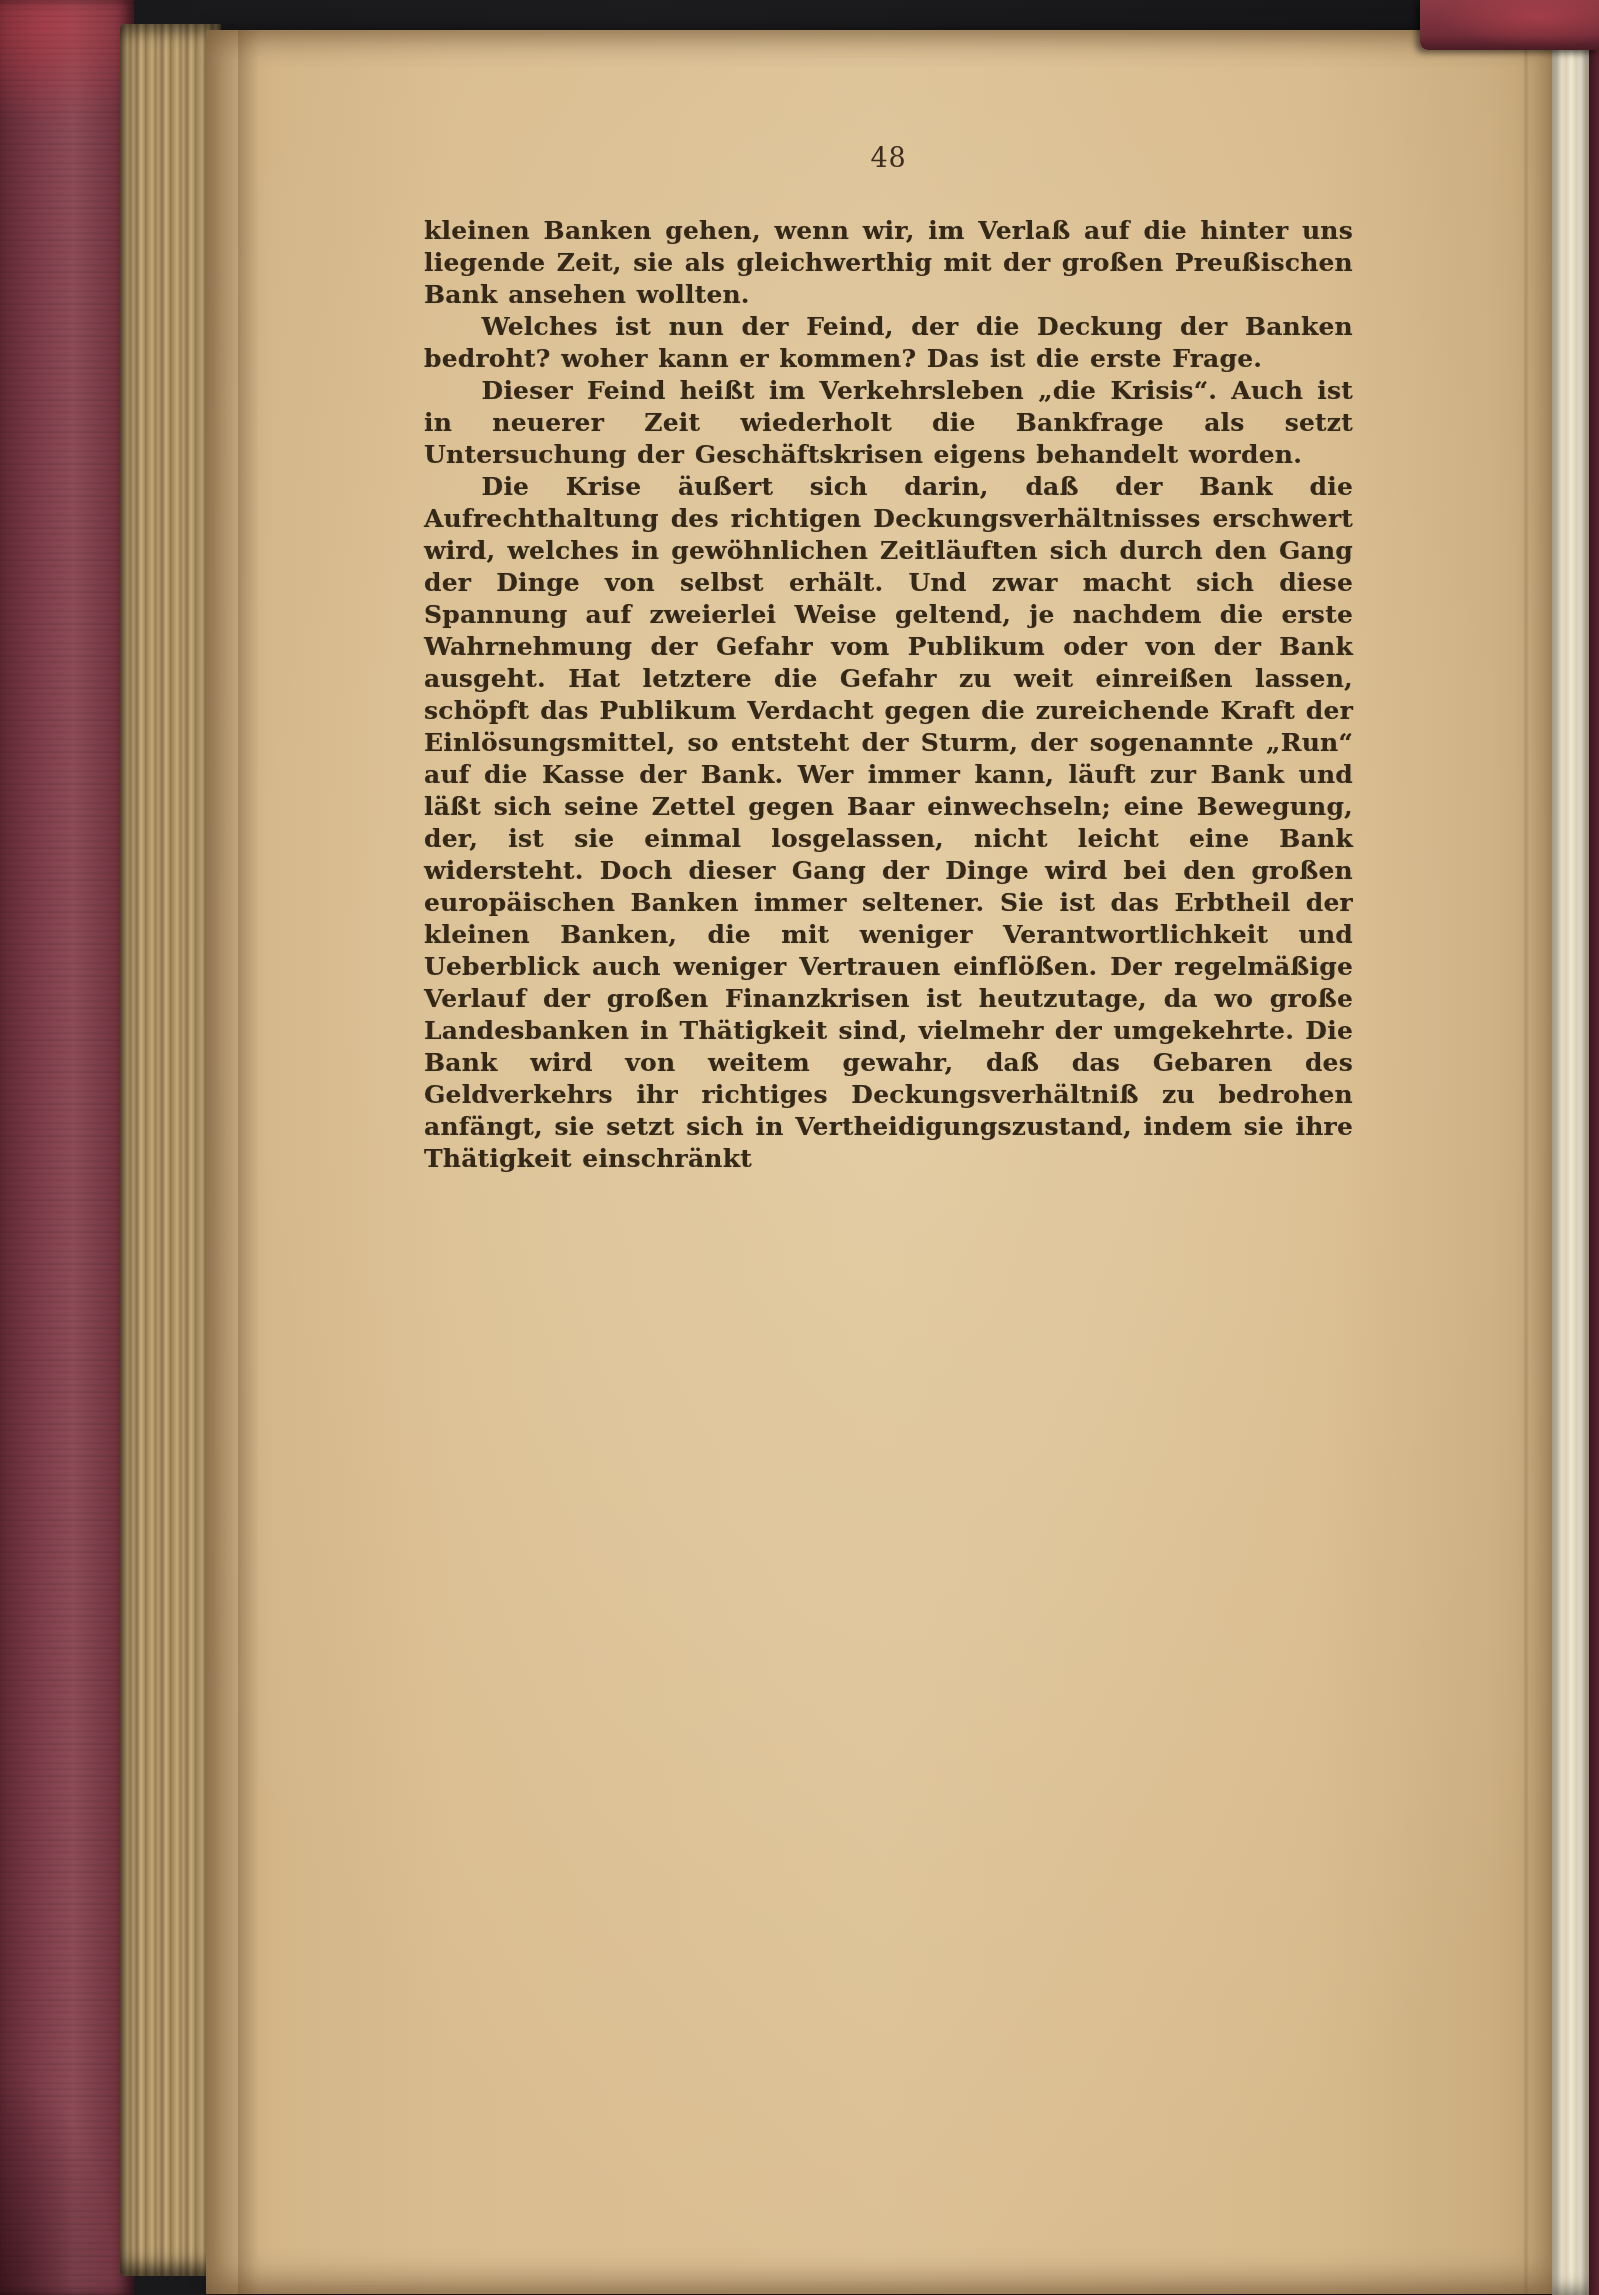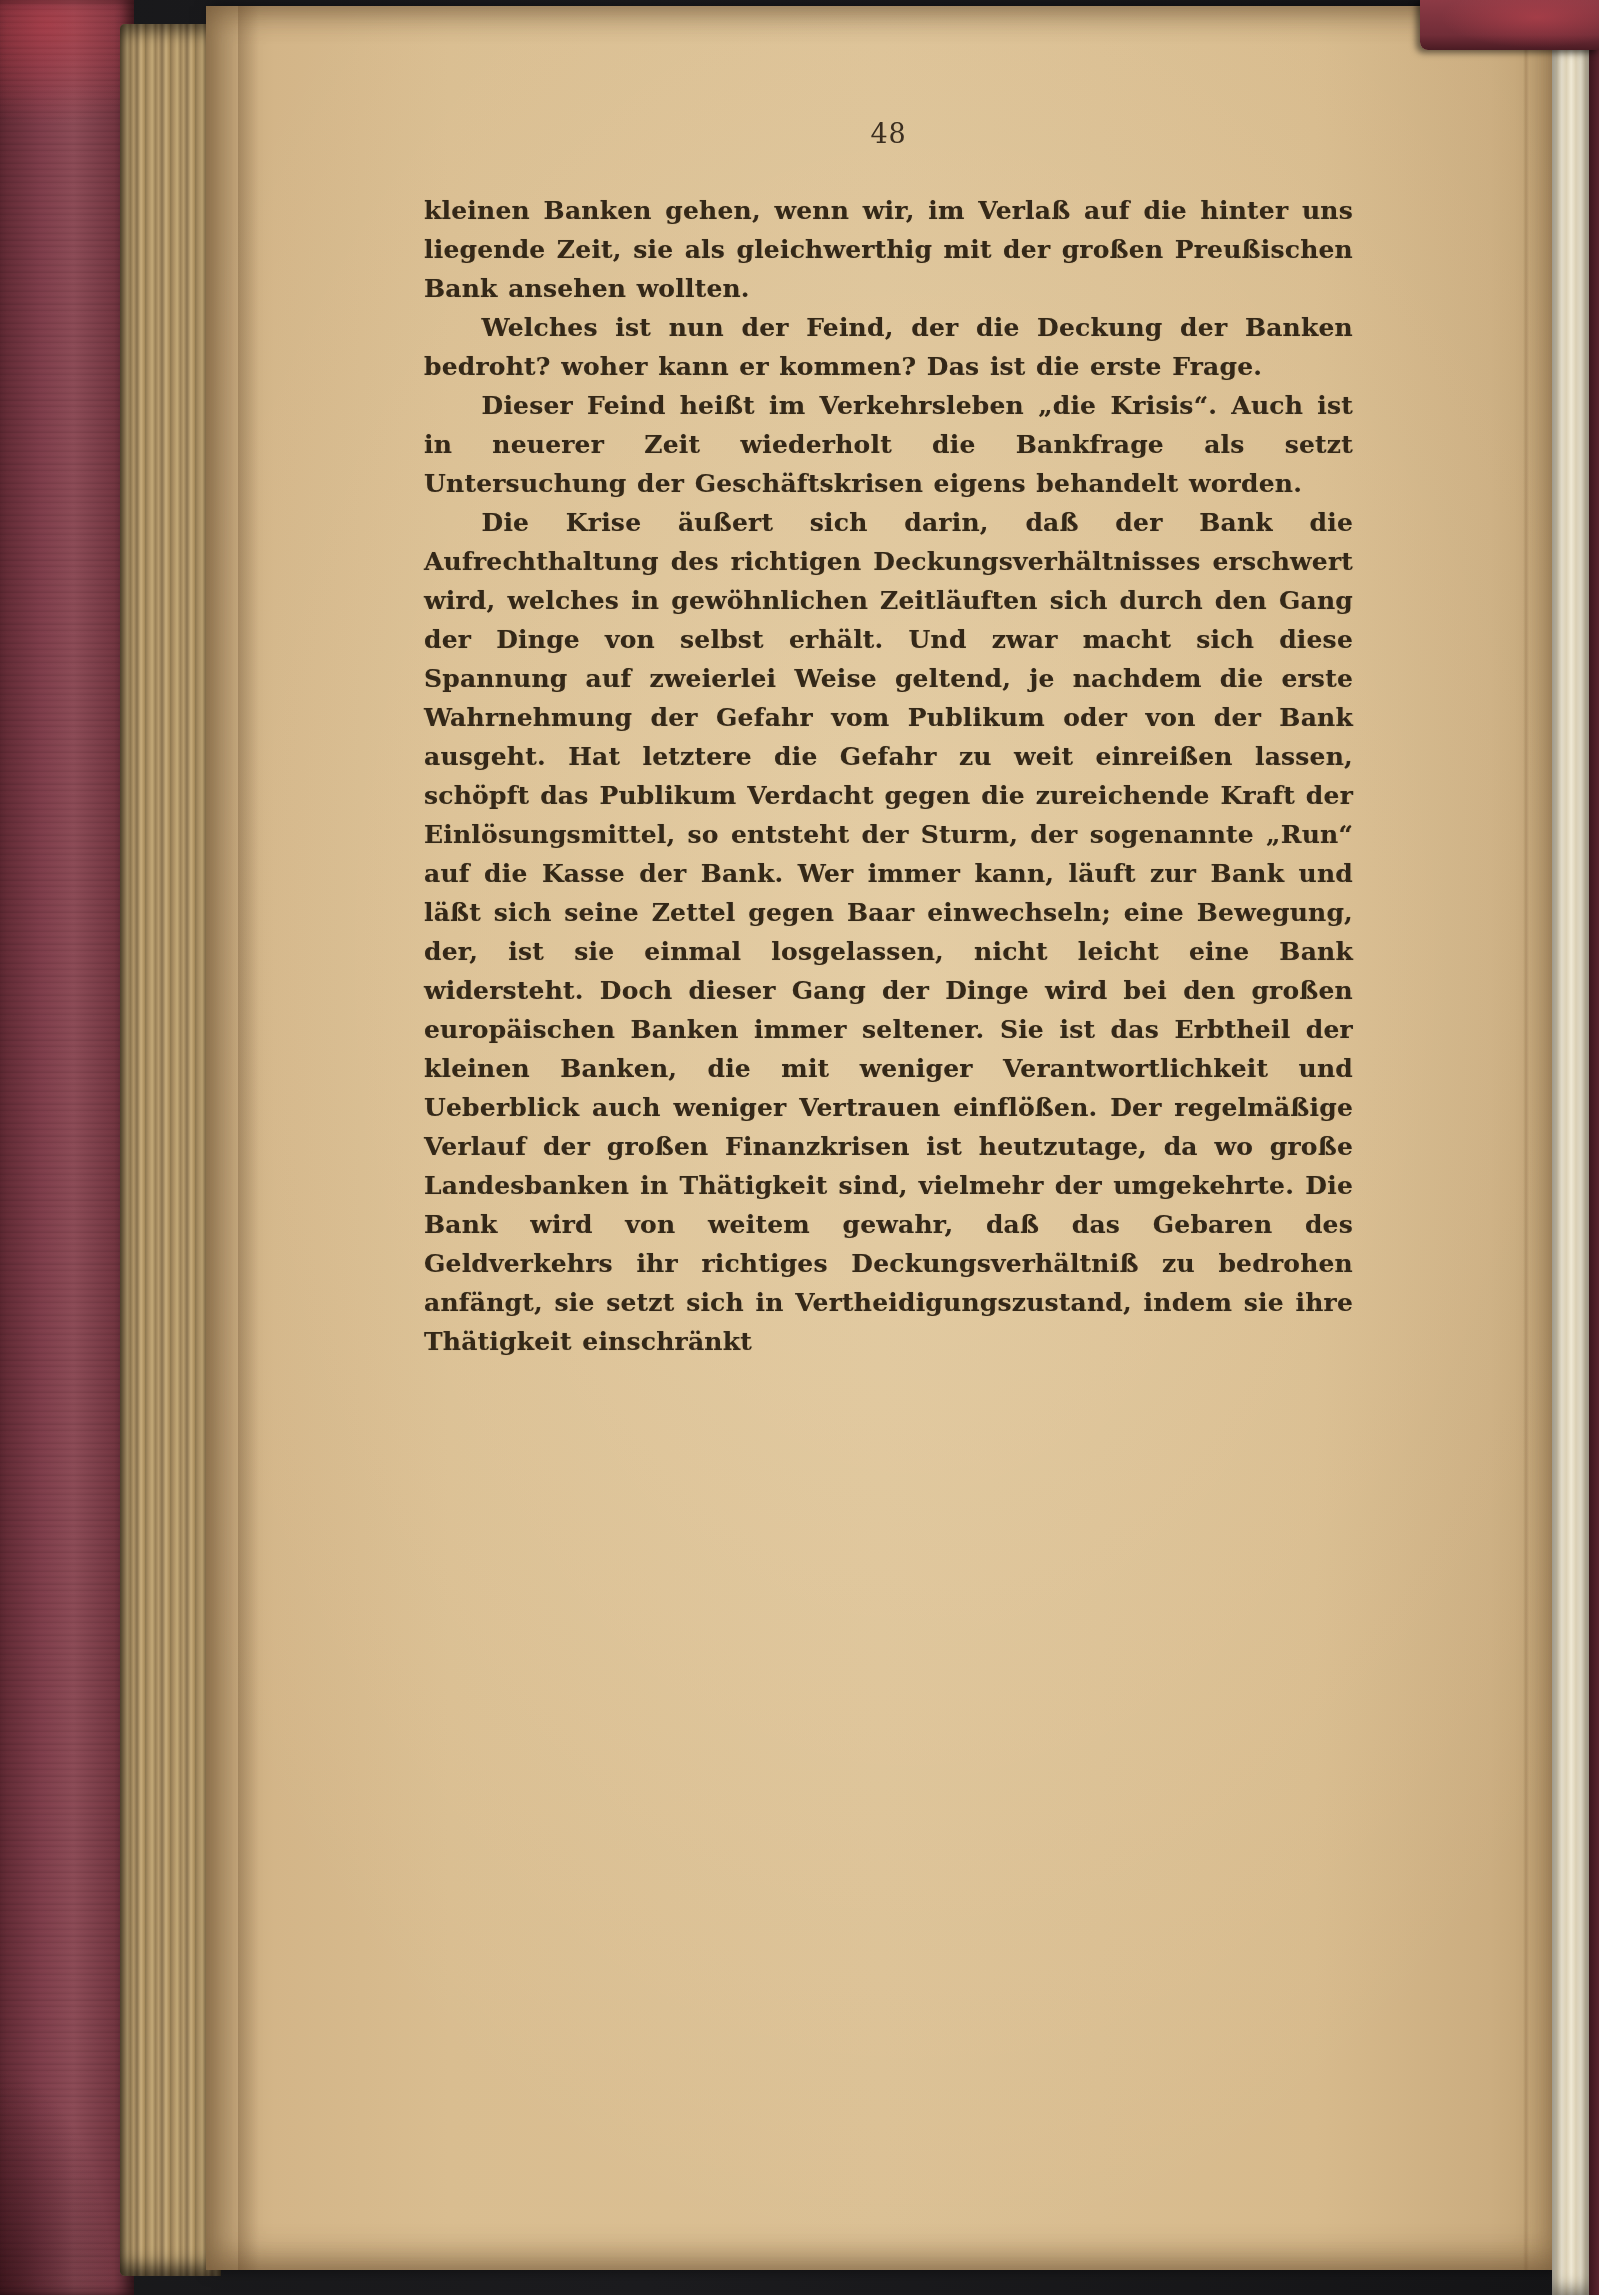--- a/index.html
+++ b/index.html
@@ -46,21 +46,21 @@
       90deg,
       #8c764f 0px, #a98e63 3.2px, #c3a977 7.2px, #9a8158 10.4px,
       #b69b6d 13.6px, #8a7350 17px, #c8ad7c 21px, #a38758 25px);
     box-shadow: inset 0 8px 14.4px rgba(0,0,0,0.5), inset 0 -11.2px 16px rgba(0,0,0,0.55);
     border-radius: 4.8px 0 0 4.8px;
   }
 
   
   .page {
     position: absolute;
-    left: 206px; top: 6px;
+    left: 206px; top: 30px;
     width: 1352px; height: 2264px;
     background:
       radial-gradient(ellipse 1120px 1760px at 52% 42%, rgba(255,244,214,0.25), rgba(0,0,0,0) 75%),
       linear-gradient(90deg, #c2a478 0%, #d3b588 5%, #d9bd90 18%, #dbc094 50%, #d7ba8c 82%, #cbad80 95%, #bfa173 100%),
       #d6b98c;
     box-shadow:
       inset 21px 0 32px rgba(92,66,38,0.35),
       inset -14.4px 0 27px rgba(92,66,38,0.28),
       inset 0 12.8px 24px rgba(92,66,38,0.25),
       inset 0 -16px 29px rgba(92,66,38,0.3),
@@ -116,21 +116,21 @@
   .page-number {
     text-align: center;
     font-size: 27px;
     letter-spacing: 0.8px;
     margin: 0 0 42px 0;
     color: #3b2e20;
   }
   .para {
     margin: 0;
     font-size: 25px;
-    line-height: 39px;
+    line-height: 32px;
     font-weight: bold;
     text-align: justify;
     letter-spacing: 0.2px;
     word-spacing: 1.6px;
     color: #342818;
     text-shadow: 0 0 0.8px rgba(52,40,24,0.35);
   }
   .para.indent { text-indent: 2.3em; }
 </style>
 </head>

